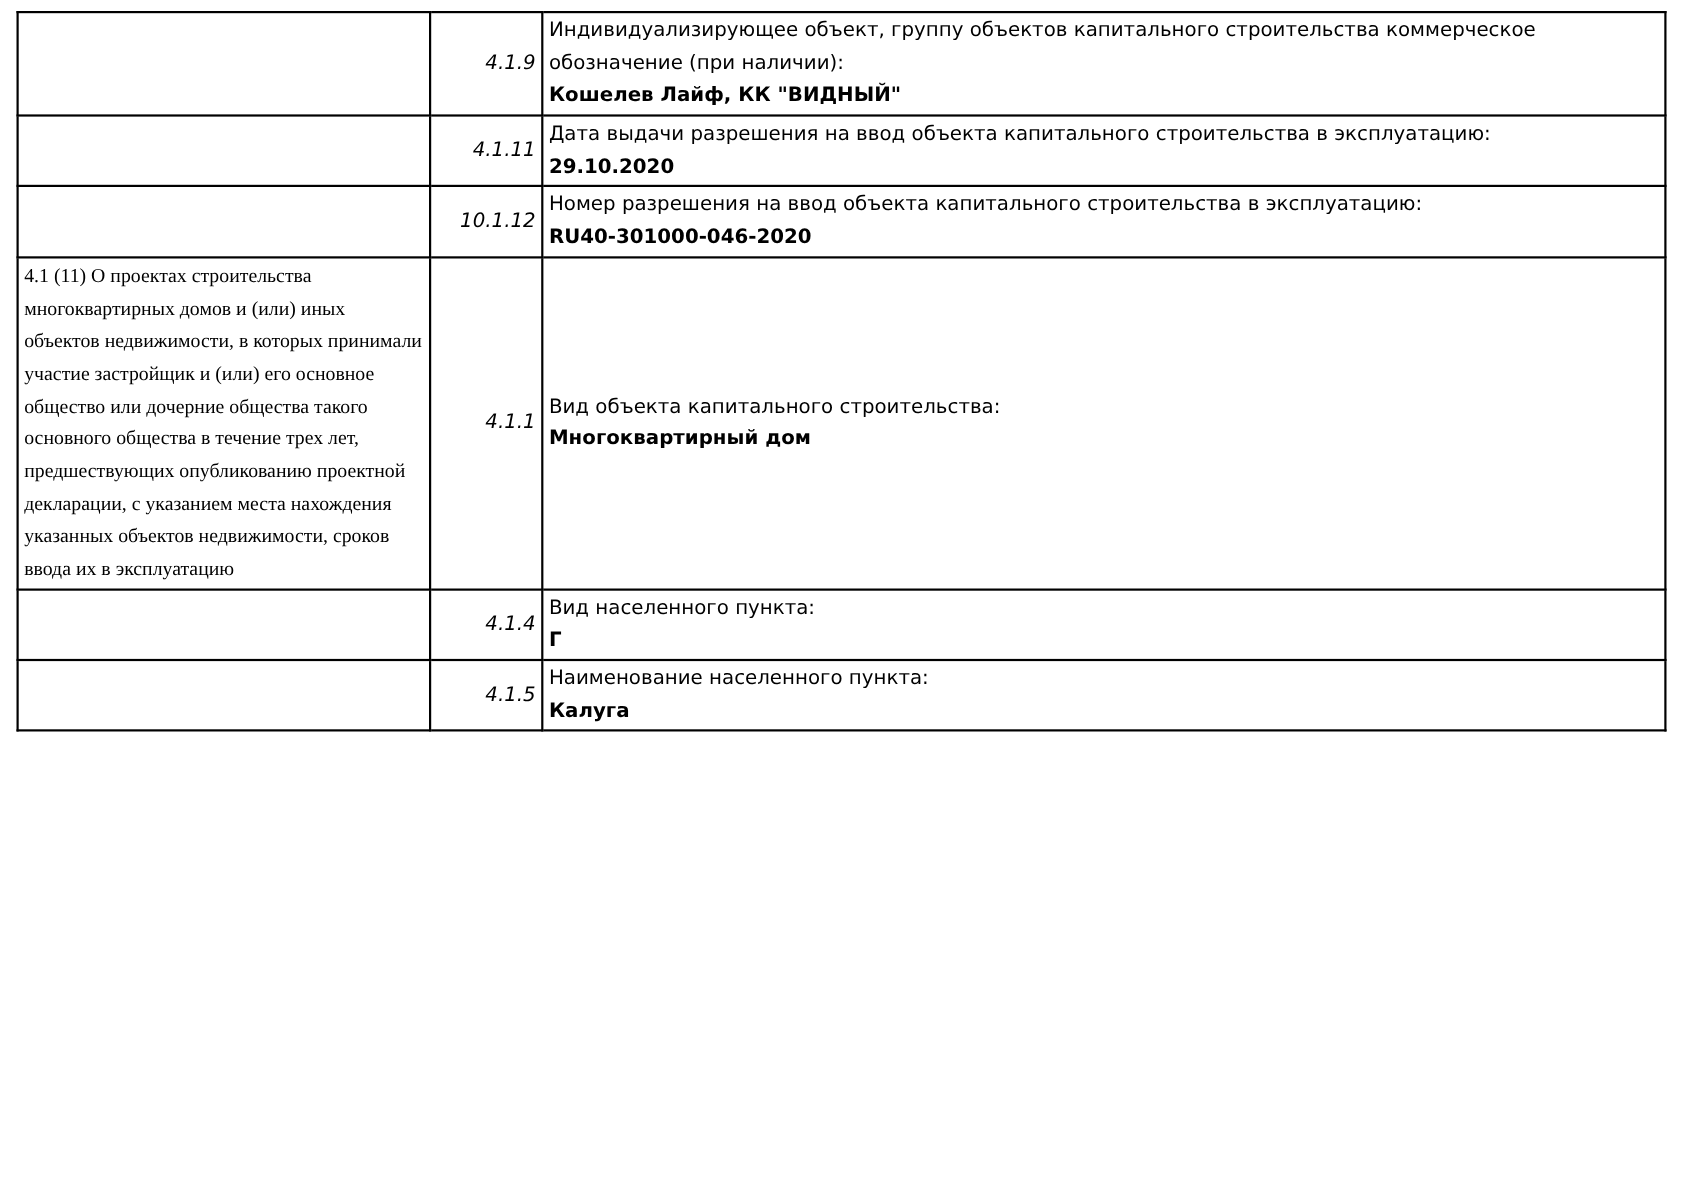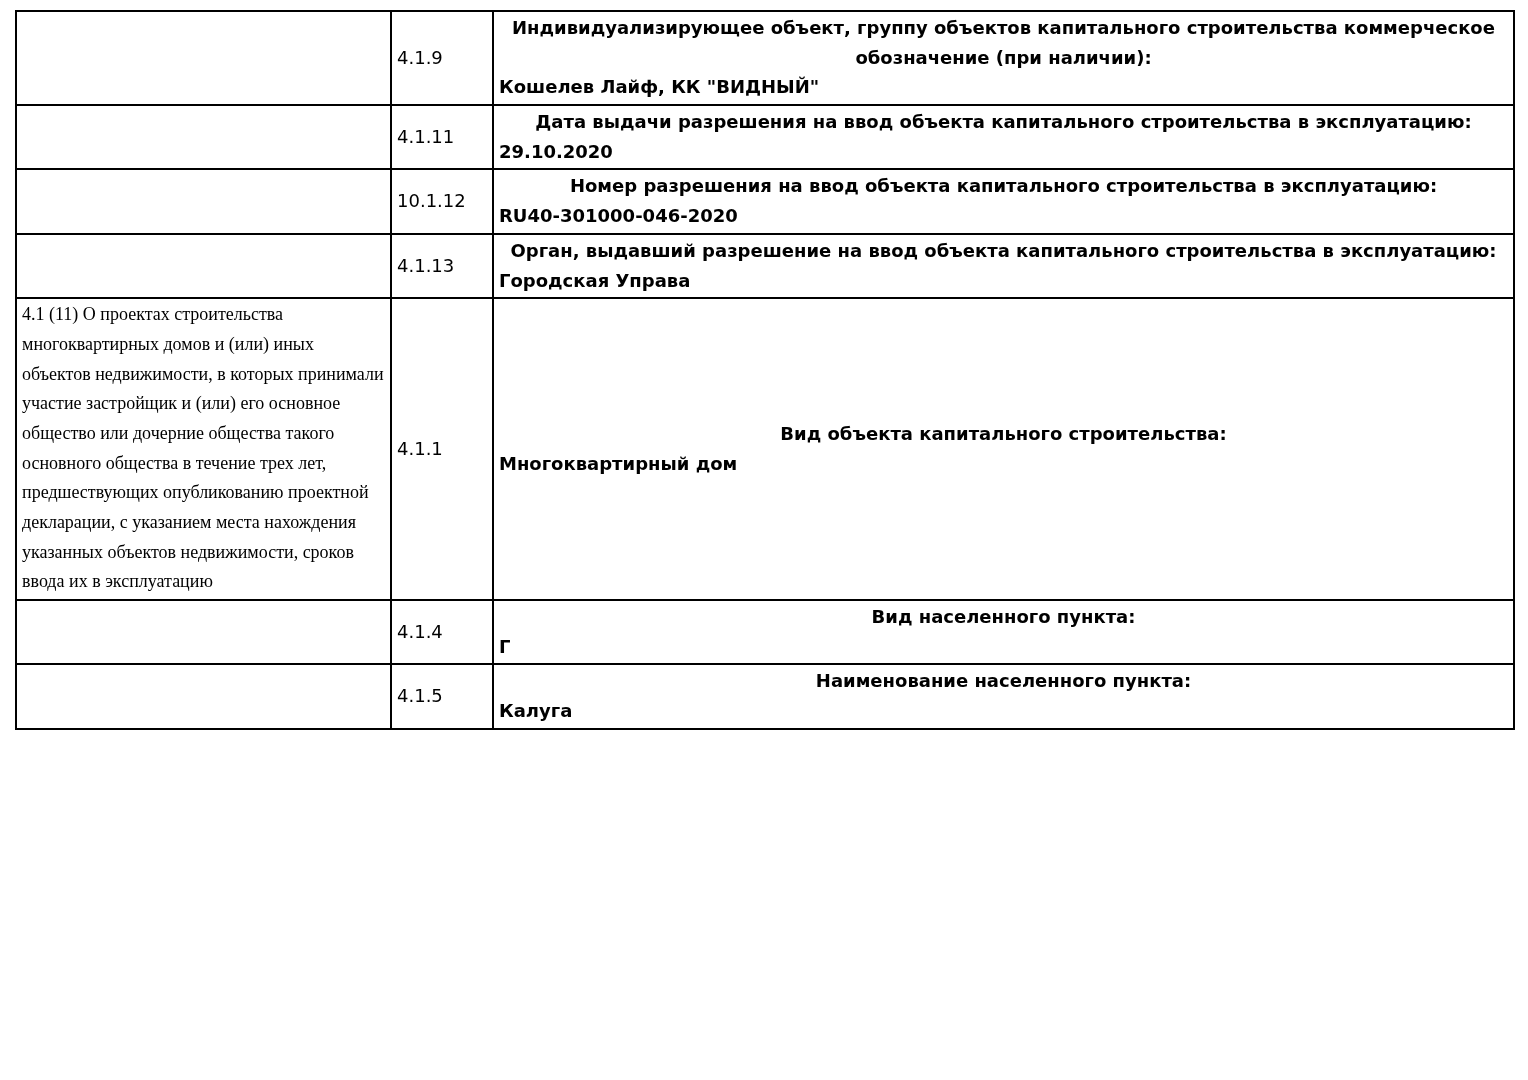--- a/index.html
+++ b/index.html
@@ -32,28 +32,28 @@
   }
   td.col-section {
     width: 375px;
     vertical-align: top;
     padding-left: 4px;
     padding-right: 4px;
     font-family: Liberation Serif, serif;
   }
   td.col-code {
     width: 102px;
-    text-align: left;
+    text-align: right;
+    font-style: italic;
   }
   td.col-content {
     width: 1021px;
   }
   .field-label {
-    font-weight: bold;
-    text-align: center;
+    font-weight: normal;
   }
   .field-value {
     font-weight: bold;
   }
   .field-value:empty {
     display: none;
   }
 </style>
 </head>
 <body>
@@ -84,28 +84,20 @@
       </tr>
       <tr>
         <td class="col-section"></td>
         <td class="col-code">10.1.12</td>
         <td class="col-content">
           <div class="field-label">Номер разрешения на ввод объекта капитального строительства в эксплуатацию:</div>
           <div class="field-value">RU40-301000-046-2020</div>
         </td>
       </tr>
       <tr>
-        <td class="col-section"></td>
-        <td class="col-code">4.1.13</td>
-        <td class="col-content">
-          <div class="field-label">Орган, выдавший разрешение на ввод объекта капитального строительства в эксплуатацию:</div>
-          <div class="field-value">Городская Управа</div>
-        </td>
-      </tr>
-      <tr>
         <td class="col-section">4.1 (11) О проектах строительства многоквартирных домов и (или) иных объектов недвижимости, в которых принимали участие застройщик и (или) его основное общество или дочерние общества такого основного общества в течение трех лет, предшествующих опубликованию проектной декларации, с указанием места нахождения указанных объектов недвижимости, сроков ввода их в эксплуатацию</td>
         <td class="col-code">4.1.1</td>
         <td class="col-content">
           <div class="field-label">Вид объекта капитального строительства:</div>
           <div class="field-value">Многоквартирный дом</div>
         </td>
       </tr>
       <tr>
         <td class="col-section"></td>
         <td class="col-code">4.1.4</td>

